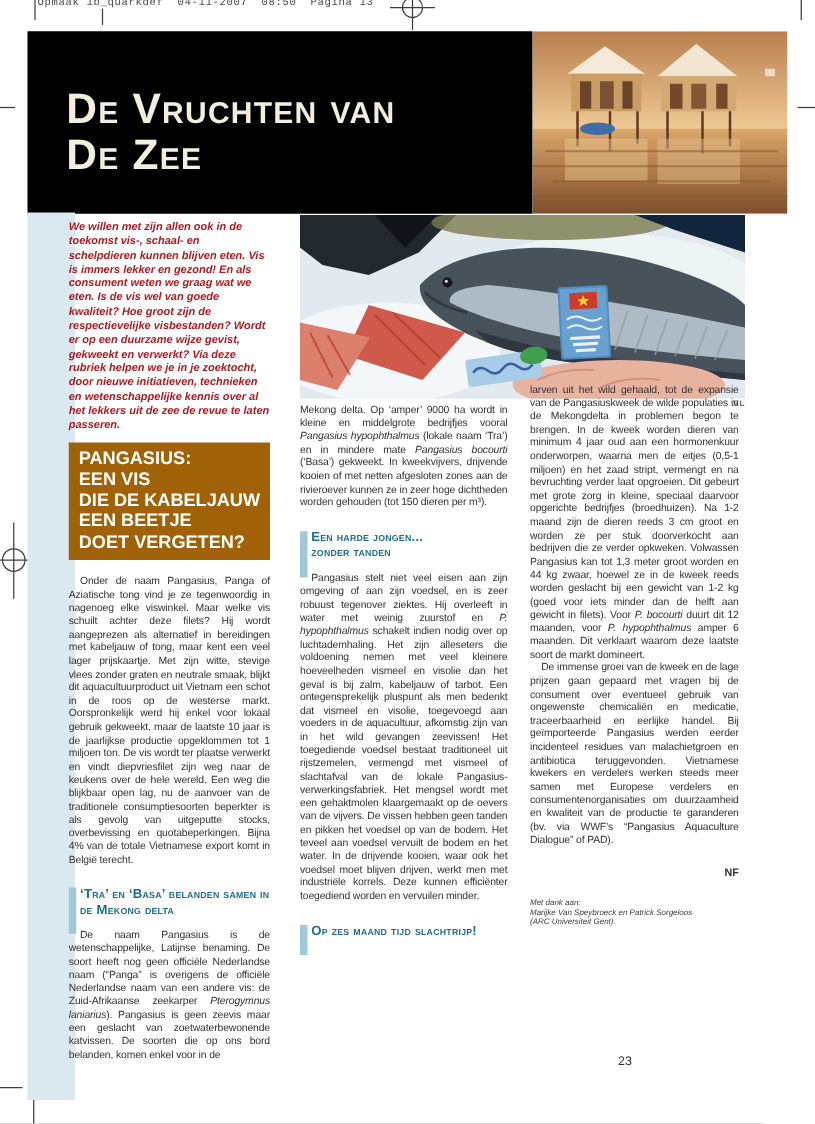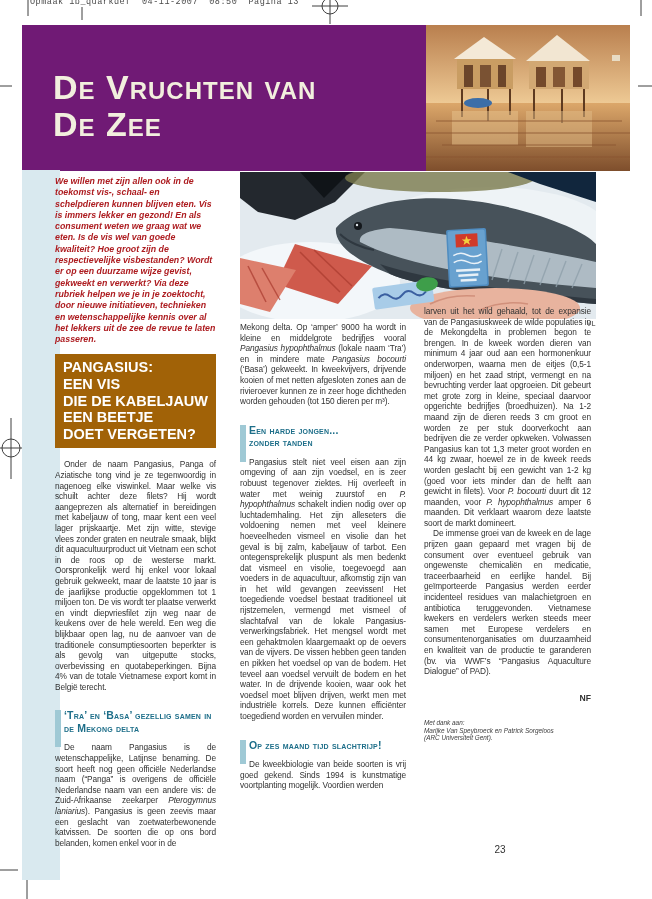--- a/index.html
+++ b/index.html
@@ -11,21 +11,21 @@
   
   .proof-text{
     position:absolute; left:30px; top:-3px;
     font-family:"Liberation Mono", monospace; font-size:8.5px; color:#4a4a4a;
     white-space:pre; letter-spacing:.5px;
   }
   .marks{position:absolute; left:0; top:0; width:652px; height:899px; pointer-events:none;}
   
   .masthead{
     position:absolute; left:22px; top:25px; width:404px; height:146px;
-    background:#701a75;
+    background:#000000;
   }
   .masthead-title{
     position:absolute; left:31px; top:44px;
     font-variant:small-caps; font-weight:700; font-size:34px; line-height:37px;
     letter-spacing:1px; color:#f2efde; white-space:pre-line;
   }
   .houses-photo{position:absolute; left:426px; top:25px; width:204px; height:146px;}
   
   .side-strip{position:absolute; left:22px; top:170px; width:38px; height:710px; background:#d9e9ef;}
   
@@ -226,32 +226,31 @@
   <div class="photo-credit">VL</div>
 
   <div class="col col-1">
     <div class="intro"><span>We willen met zijn allen ook in de toekomst vis-, schaal- en schelpdieren kunnen blijven eten. Vis is immers lekker en gezond! En als consument weten we graag wat we eten. Is de vis wel van goede kwaliteit? Hoe groot zijn de respectievelijke visbestanden? Wordt er op een duurzame wijze gevist, gekweekt en verwerkt? Via deze rubriek helpen we je in je zoektocht, door nieuwe initiatieven, technieken en wetenschappelijke kennis over al het lekkers uit de zee de revue te laten passeren.</span></div>
     <div class="article-title">PANGASIUS:
 EEN VIS
 DIE DE KABELJAUW
 EEN BEETJE
 DOET VERGETEN?</div>
     <p class="body-par first mt"><span>Onder de naam Pangasius, Panga of Aziatische tong vind je ze tegenwoordig in nagenoeg elke viswinkel. Maar welke vis schuilt achter deze filets? Hij wordt aangeprezen als alternatief in bereidingen met kabeljauw of tong, maar kent een veel lager prijskaartje. Met zijn witte, stevige vlees zonder graten en neutrale smaak, blijkt dit aquacultuurproduct uit Vietnam een schot in de roos op de westerse markt. Oorspronkelijk werd hij enkel voor lokaal gebruik gekweekt, maar de laatste 10 jaar is de jaarlijkse productie opgeklommen tot 1 miljoen ton. De vis wordt ter plaatse verwerkt en vindt diepvriesfilet zijn weg naar de keukens over de hele wereld. Een weg die blijkbaar open lag, nu de aanvoer van de traditionele consumptiesoorten beperkter is als gevolg van uitgeputte stocks, overbevissing en quotabeperkingen. Bijna 4% van de totale Vietnamese export komt in België terecht.</span></p>
-    <div class="section-heading">‘Tra’ en ‘Basa’ gezellig samen in
+    <div class="section-heading">‘Tra’ en ‘Basa’ belanden samen in
 de Mekong delta</div>
     <p class="body-par first"><span>De naam Pangasius is de wetenschappelijke, Latijnse benaming. De soort heeft nog geen officiële Nederlandse naam (“Panga” is overigens de officiële Nederlandse naam van een andere vis: de Zuid-Afrikaanse zeekarper </span><i>Pterogymnus laniarius</i><span>). Pangasius is geen zeevis maar een geslacht van zoetwaterbewonende katvissen. De soorten die op ons bord belanden, komen enkel voor in de</span></p>
   </div>
 
   <div class="col col-2">
     <p class="body-par"><span>Mekong delta. Op ‘amper’ 9000 ha wordt in kleine en middelgrote bedrijfjes vooral </span><i>Pangasius hypophthalmus</i><span> (lokale naam ‘Tra’) en in mindere mate </span><i>Pangasius bocourti</i><span> (‘Basa’) gekweekt. In kweekvijvers, drijvende kooien of met netten afgesloten zones aan de rivieroever kunnen ze in zeer hoge dichtheden worden gehouden (tot 150 dieren per m³).</span></p>
     <div class="section-heading">Een harde jongen...
 zonder tanden</div>
     <p class="body-par first"><span>Pangasius stelt niet veel eisen aan zijn omgeving of aan zijn voedsel, en is zeer robuust tegenover ziektes. Hij overleeft in water met weinig zuurstof en </span><i>P. hypophthalmus</i><span> schakelt indien nodig over op luchtademhaling. Het zijn alleseters die voldoening nemen met veel kleinere hoeveelheden vismeel en visolie dan het geval is bij zalm, kabeljauw of tarbot. Een ontegensprekelijk pluspunt als men bedenkt dat vismeel en visolie, toegevoegd aan voeders in de aquacultuur, afkomstig zijn van in het wild gevangen zeevissen! Het toegediende voedsel bestaat traditioneel uit rijstzemelen, vermengd met vismeel of slachtafval van de lokale Pangasius-verwerkingsfabriek. Het mengsel wordt met een gehaktmolen klaargemaakt op de oevers van de vijvers. De vissen hebben geen tanden en pikken het voedsel op van de bodem. Het teveel aan voedsel vervuilt de bodem en het water. In de drijvende kooien, waar ook het voedsel moet blijven drijven, werkt men met industriële korrels. Deze kunnen efficiënter toegediend worden en vervuilen minder.</span></p>
     <div class="section-heading">Op zes maand tijd slachtrijp!</div>
-    <p class="body-par first"><span>De kweekbiologie van beide soorten is vrij goed gekend. Sinds 1994 is kunstmatige voortplanting mogelijk. Voordien werden</span></p>
   </div>
 
   <div class="col col-3">
     <p class="body-par"><span>larven uit het wild gehaald, tot de expansie van de Pangasiuskweek de wilde populaties in de Mekongdelta in problemen begon te brengen. In de kweek worden dieren van minimum 4 jaar oud aan een hormonenkuur onderworpen, waarna men de eitjes (0,5-1 miljoen) en het zaad stript, vermengt en na bevruchting verder laat opgroeien. Dit gebeurt met grote zorg in kleine, speciaal daarvoor opgerichte bedrijfjes (broedhuizen). Na 1-2 maand zijn de dieren reeds 3 cm groot en worden ze per stuk doorverkocht aan bedrijven die ze verder opkweken. Volwassen Pangasius kan tot 1,3 meter groot worden en 44 kg zwaar, hoewel ze in de kweek reeds worden geslacht bij een gewicht van 1-2 kg (goed voor iets minder dan de helft aan gewicht in filets). Voor </span><i>P. bocourti</i><span> duurt dit 12 maanden, voor </span><i>P. hypophthalmus</i><span> amper 6 maanden. Dit verklaart waarom deze laatste soort de markt domineert.</span></p>
     <p class="body-par first"><span>De immense groei van de kweek en de lage prijzen gaan gepaard met vragen bij de consument over eventueel gebruik van ongewenste chemicaliën en medicatie, traceerbaarheid en eerlijke handel. Bij geïmporteerde Pangasius werden eerder incidenteel residues van malachietgroen en antibiotica teruggevonden. Vietnamese kwekers en verdelers werken steeds meer samen met Europese verdelers en consumentenorganisaties om duurzaamheid en kwaliteit van de productie te garanderen (bv. via WWF’s “Pangasius Aquaculture Dialogue” of PAD).</span></p>
     <div class="initials">NF</div>
     <div class="credit">Met dank aan:
 Marijke Van Speybroeck en Patrick Sorgeloos
 (ARC Universiteit Gent).</div>
   </div>

